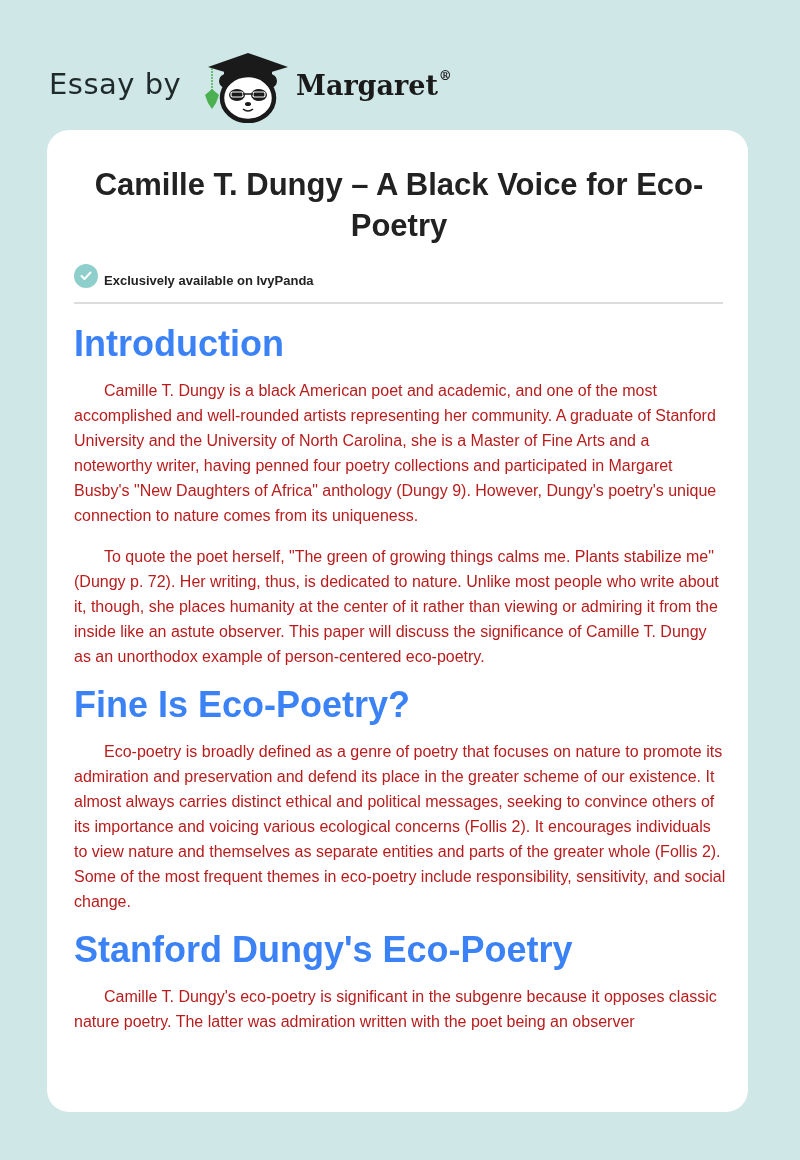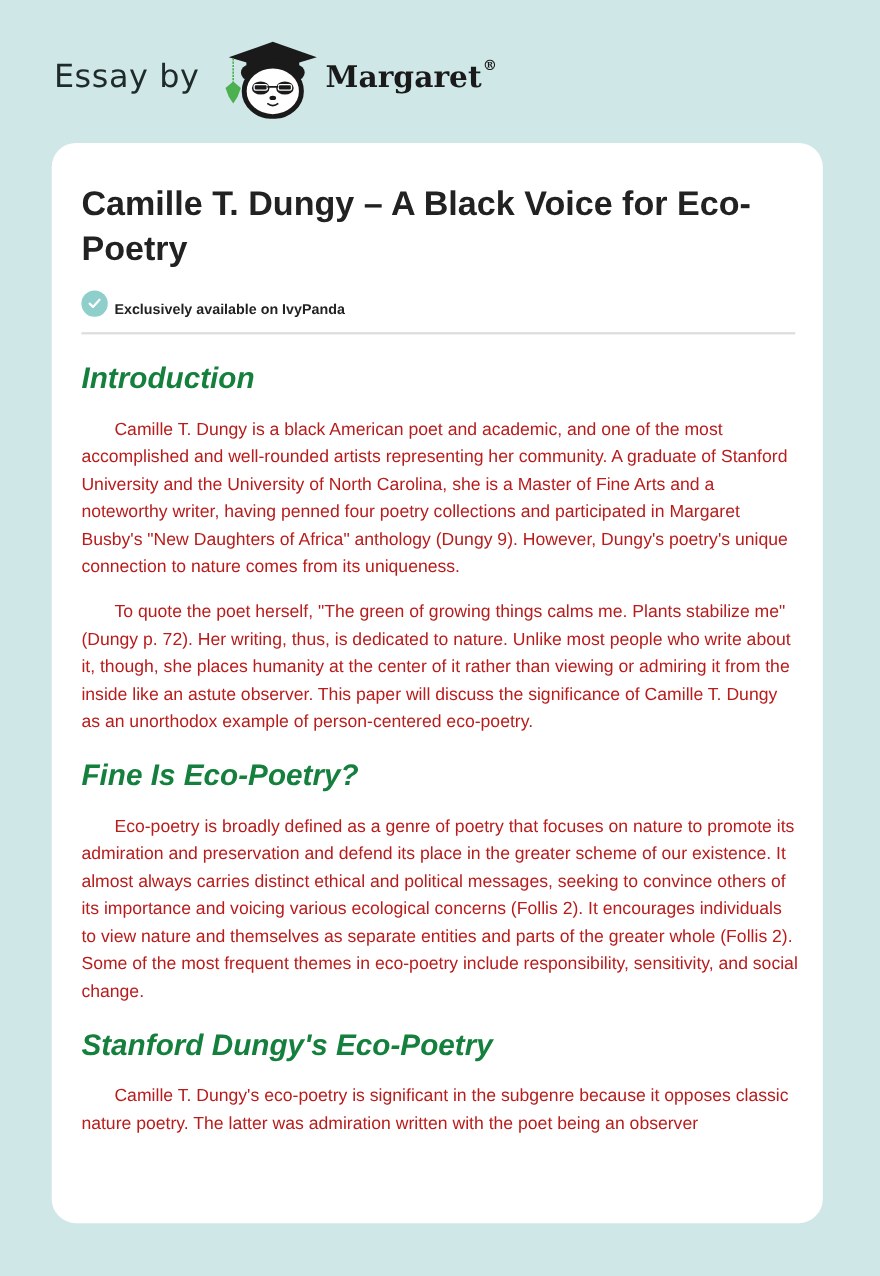--- a/index.html
+++ b/index.html
@@ -6,21 +6,21 @@
     html, body {
       width: 800px;
       height: 1160px;
       background: #cfe7e7;
       font-family: "Liberation Sans", sans-serif;
       color: #222222;
       overflow: hidden;
     }
     .header {
       position: absolute;
-      left: 0; top: 0;
+      left: 0; top: 15px;
       width: 637px; height: 130px;
     }
     .essay-by {
       position: absolute;
       left: 49px; top: 52px;
       font-family: "DejaVu Sans", sans-serif;
       font-size: 29px;
       color: #1f2a2a;
       letter-spacing: 0.5px;
     }
@@ -53,20 +53,21 @@
       overflow: hidden;
     }
     .title {
       position: absolute;
       left: 27px; top: 34px;
       width: 650px;
       font-size: 31px;
       font-weight: bold;
       line-height: 41px;
       color: #222222;
+      text-align: center;
     }
     .badge-row {
       position: absolute;
       left: 27px; top: 134px;
       display: flex; align-items: flex-end;
       height: 24px;
     }
     .check-circle {
       width: 24px; height: 24px;
       border-radius: 50%;
@@ -84,27 +85,26 @@
       left: 27px; top: 172px;
       width: 649px; height: 2px;
       background: #dcdcdc;
     }
     .content {
       position: absolute;
       left: 27px; top: 190px;
       width: 652px;
     }
     h2 {
-      font-size: 27px;
+      font-size: 36px;
       font-weight: bold;
-      color: #15803d;
+      color: #3b82f6;
       line-height: 40px;
       margin-top: 4px;
       margin-bottom: 14px;
-      font-style: italic;
     }
     p {
       font-size: 16px;
       line-height: 25px;
       color: #b91c1c;
       text-indent: 30px;
       margin-bottom: 16px;
     }
   </style>
 </head>

